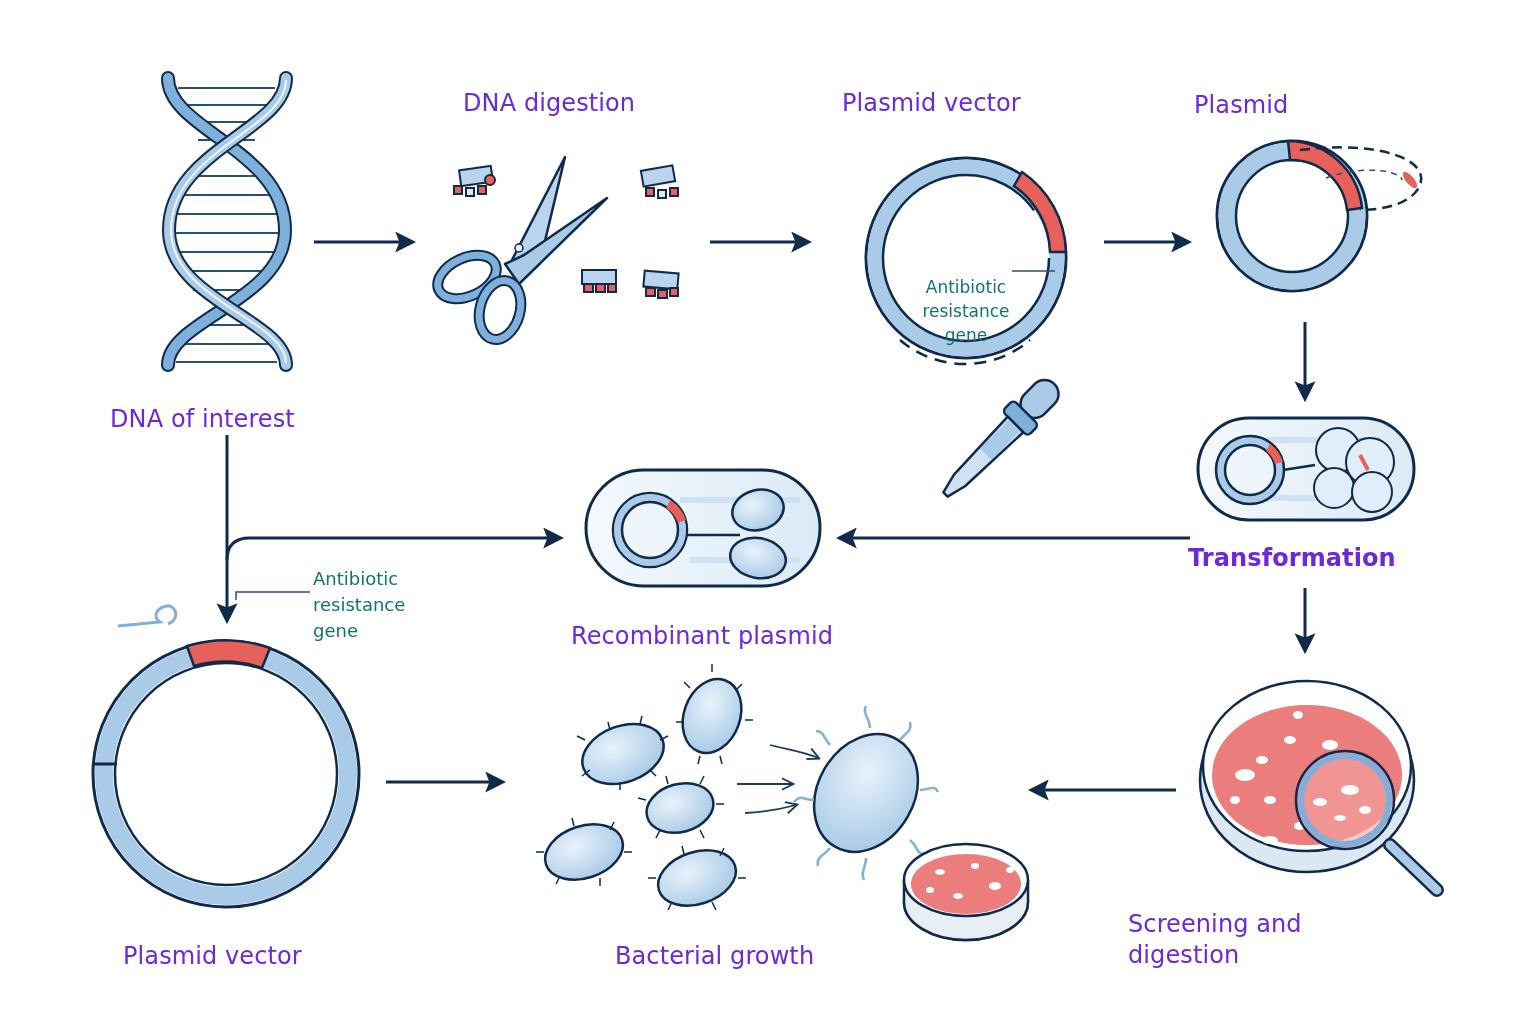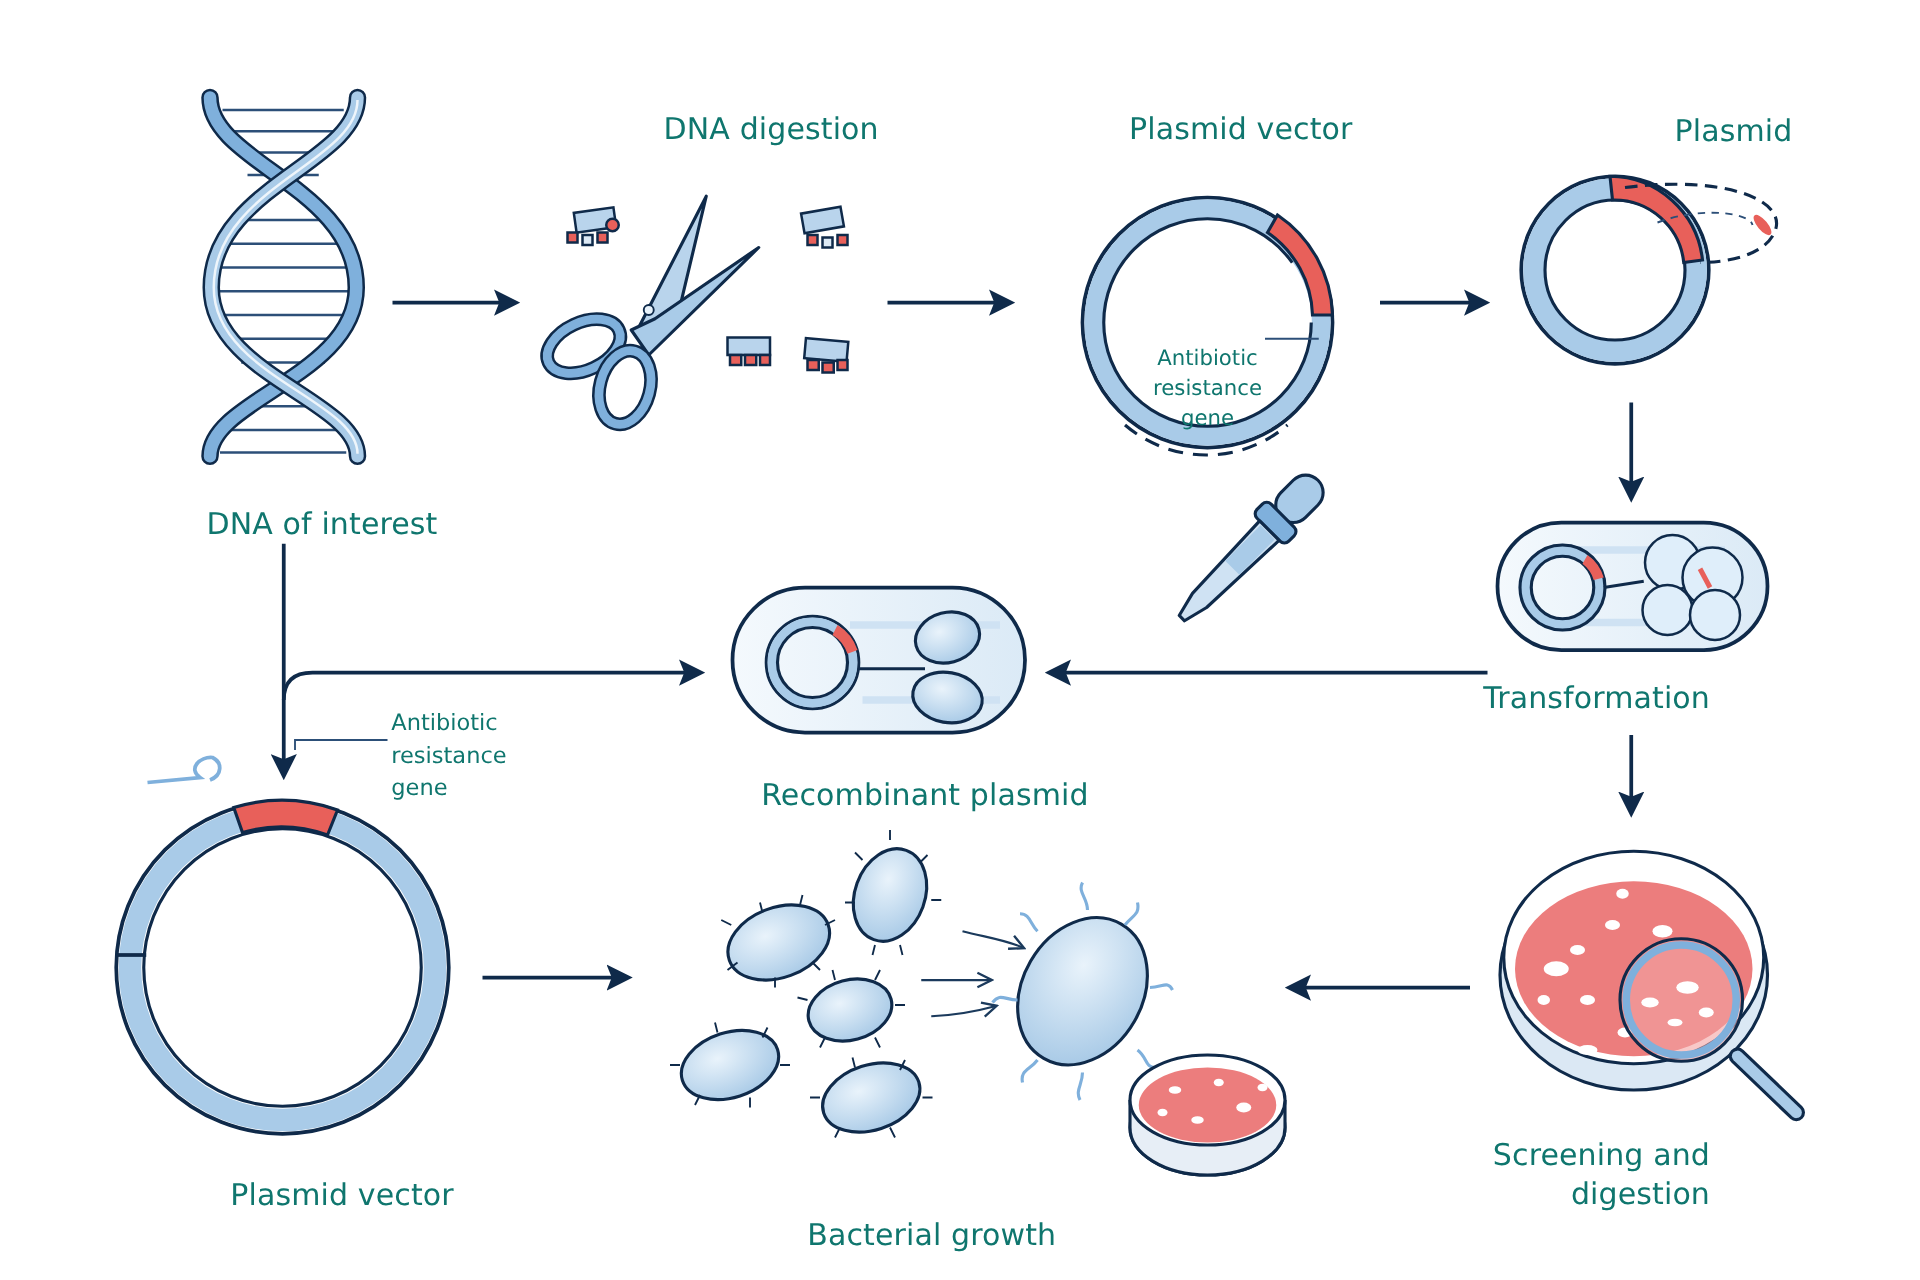--- a/index.html
+++ b/index.html
@@ -1,18 +1,18 @@
 <!DOCTYPE html>
 <html><head>
 <meta charset="utf-8">
 <style>
   html,body{margin:0;padding:0;background:#ffffff;}
   body{width:1536px;height:1024px;position:relative;overflow:hidden;font-family:"DejaVu Sans","Liberation Sans",sans-serif;}
   #stage{position:absolute;left:0;top:0;width:1536px;height:1024px;}
-  .lbl{position:absolute;color:#0f766e;font-size:24px;white-space:nowrap;text-align:right;letter-spacing:0.1px;}
+  .lbl{position:absolute;color:#6d28d9;font-size:24px;white-space:nowrap;text-align:left;letter-spacing:0.1px;}
   .small{position:absolute;color:#0f766e;font-size:17px;line-height:24px;text-align:left;white-space:nowrap;}
   .center{text-align:center;}
 </style>
 </head>
 <body>
 
 <div id="stage">
 <svg width="1536" height="1024" viewBox="0 0 1536 1024" xmlns="http://www.w3.org/2000/svg">
   <defs>
     <marker id="ah" viewBox="0 0 10 10" refX="8" refY="5" markerWidth="7" markerHeight="7" orient="auto">
@@ -241,24 +241,24 @@
           <ellipse cx="1340" cy="818" rx="6" ry="3"></ellipse>
         </g>
   </g>
 </svg>
 
 
 <div class="lbl" style="left:110px;top:405px;width:240px;">DNA of interest</div>
 <div class="lbl" style="left:463px;top:89px;width:240px;">DNA digestion</div>
 <div class="lbl" style="left:842px;top:89px;width:240px;">Plasmid vector</div>
 <div class="lbl" style="left:1194px;top:91px;width:240px;">Plasmid</div>
-<div class="lbl" style="left:1128px;top:544px;width:240px;">Transformation</div>
+<div class="lbl" style="left:1188px;top:544px;width:240px;font-weight:bold;">Transformation</div>
 <div class="lbl" style="left:571px;top:622px;width:300px;">Recombinant plasmid</div>
 <div class="lbl" style="left:123px;top:942px;width:240px;">Plasmid vector</div>
-<div class="lbl" style="left:585px;top:942px;width:260px;margin-top:32px;">Bacterial growth</div>
+<div class="lbl" style="left:615px;top:942px;width:260px;">Bacterial growth</div>
 <div class="lbl" style="left:1128px;top:909px;width:240px;line-height:31px;">
   <div>Screening and</div>
   <div>digestion</div>
 </div>
 
 <div class="small center" style="left:906px;top:275px;width:120px;">
   <div>Antibiotic</div>
   <div>resistance</div>
   <div>gene</div>
 </div>

